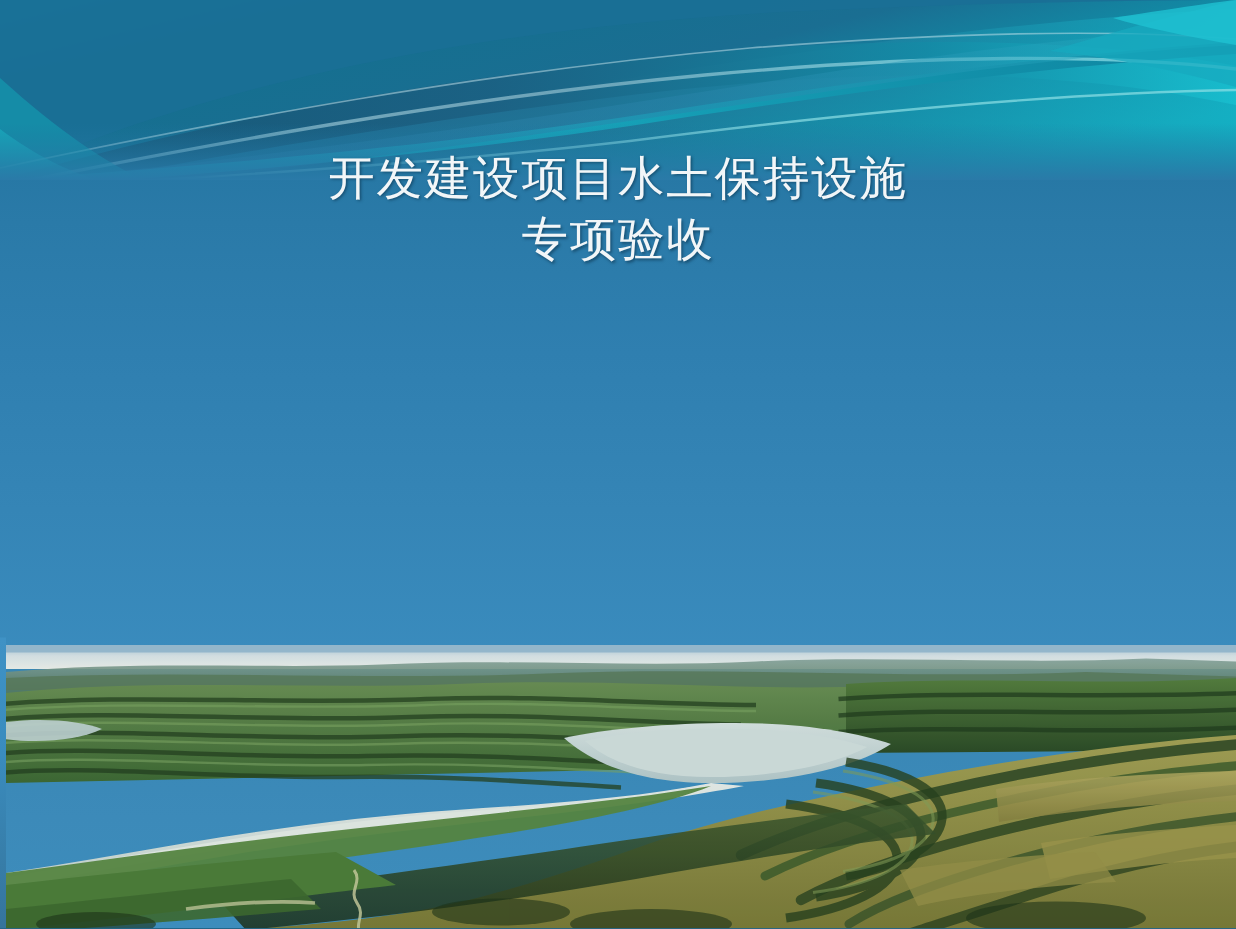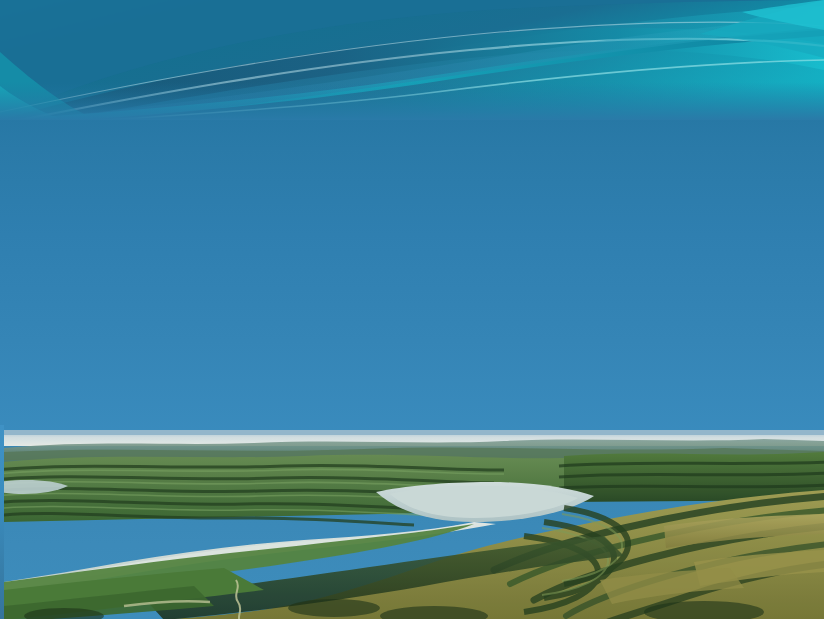--- a/index.html
+++ b/index.html
@@ -146,20 +146,22 @@
       <path d="M824,0 L824,30 C790,24 762,18 742,12 C780,6 806,2 824,0 Z" fill="#1fc2d2" opacity="0.8"></path>
 
       <path d="M0,52 C40,88 70,108 96,120 L0,120 Z" fill="#13a4b6" opacity="0.55"></path>
       <path d="M0,86 C24,104 46,114 64,120 L0,120 Z" fill="#1bc0cc" opacity="0.5"></path>
 
       <rect x="0" y="82" width="824" height="38" fill="url(#gFade)"></rect>
     </svg>
   </div>
 
   <div class="title-block">
+    <span class="title-line">开发建设项目水土保持设施</span>
+    <span class="title-line">专项验收</span>
   </div>
 
   <div class="photo-left-edge"></div>
 
   <div class="photo">
     <svg width="820" height="189" viewBox="0 0 820 189" xmlns="http://www.w3.org/2000/svg">
       <defs>
         <linearGradient id="sky" x1="0" y1="0" x2="0" y2="1">
           <stop offset="0%" stop-color="#a6c7dd"></stop>
           <stop offset="45%" stop-color="#dfeaee"></stop>

